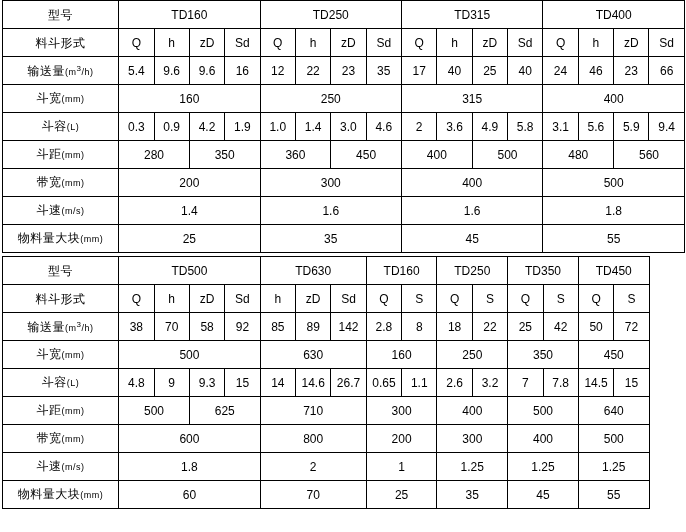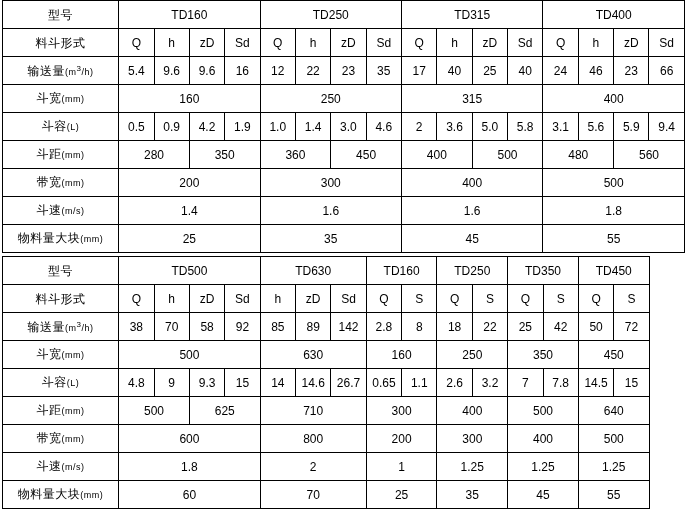--- a/index.html
+++ b/index.html
@@ -129,31 +129,31 @@
         </tr>
         <tr>
           <td class="rowhead"><span>斗宽</span><span class="unit">(mm)</span></td>
           <td class="sub" colspan="4">160</td>
           <td class="sub" colspan="4">250</td>
           <td class="sub" colspan="4">315</td>
           <td class="sub" colspan="4">400</td>
         </tr>
         <tr>
           <td class="rowhead"><span>斗容</span><span class="unit">(L)</span></td>
-          <td class="sub">0.5</td>
+          <td class="sub">0.3</td>
           <td class="sub">0.9</td>
           <td class="sub">4.2</td>
           <td class="sub">1.9</td>
           <td class="sub">1.0</td>
           <td class="sub">1.4</td>
           <td class="sub">3.0</td>
           <td class="sub">4.6</td>
           <td class="sub">2</td>
           <td class="sub">3.6</td>
-          <td class="sub">5.0</td>
+          <td class="sub">4.9</td>
           <td class="sub">5.8</td>
           <td class="sub">3.1</td>
           <td class="sub">5.6</td>
           <td class="sub">5.9</td>
           <td class="sub">9.4</td>
         </tr>
         <tr>
           <td class="rowhead"><span>斗距</span><span class="unit">(mm)</span></td>
           <td class="sub" colspan="2">280</td>
           <td class="sub" colspan="2">350</td>

